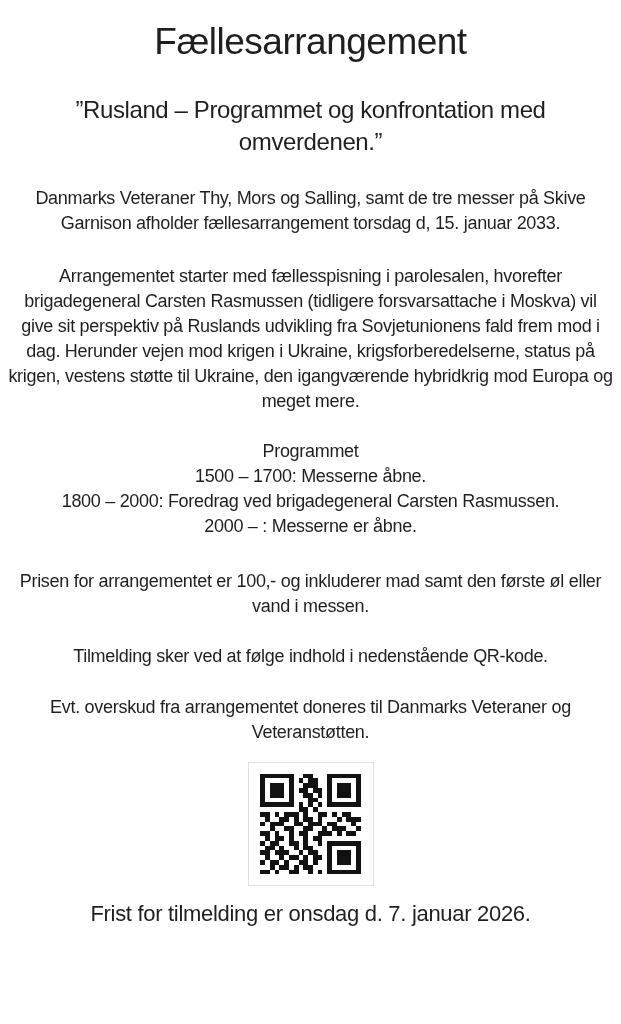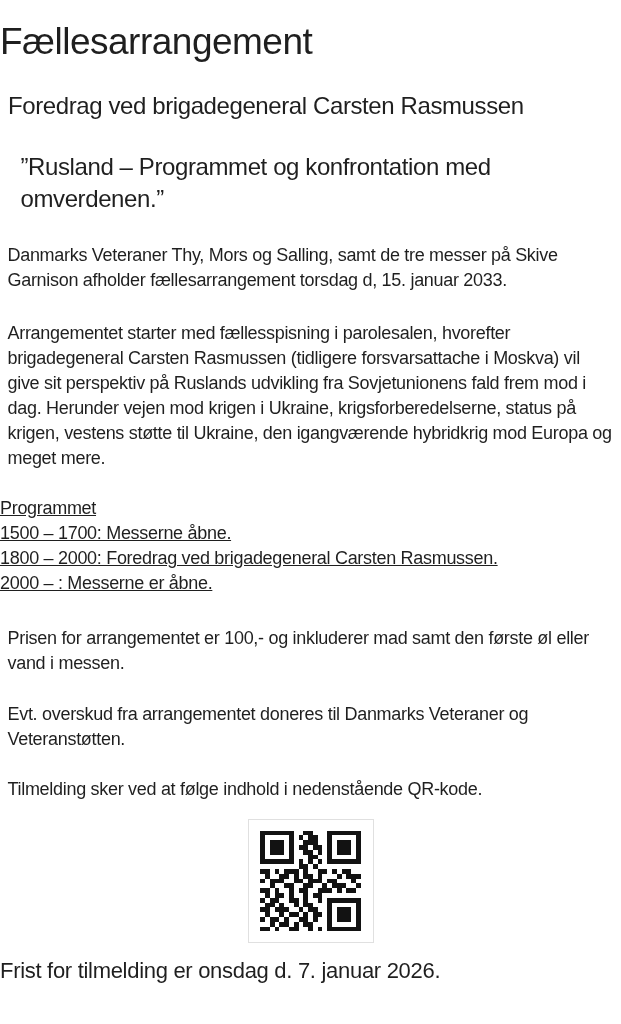--- a/index.html
+++ b/index.html
@@ -11,20 +11,21 @@
     position: relative;
     width: 621px;
     height: 1024px;
     margin: 0 auto;
     background: #ffffff;
     font-family: "Liberation Sans", "DejaVu Sans", sans-serif;
     color: #1f1f1f;
     overflow: hidden;
     box-sizing: border-box;
     padding-top: 20px;
+    text-align: center;
   }
   .title {
     font-size: 37px;
     line-height: 44px;
     font-weight: normal;
     margin: 0 auto;
     letter-spacing: -0.5px;
   }
   .subtitle {
     font-size: 24px;
@@ -49,29 +50,27 @@
   }
   .desc {
   }
   .program {
     margin-top: 25px;
   }
   .program-heading {
     font-size: 18px;
     line-height: 25px;
     letter-spacing: -0.3px;
-    text-decoration: underline;
     margin: 0;
     font-weight: normal;
   }
   .program-list {
     list-style: none;
     margin: 0;
     padding: 0;
-    text-decoration: underline;
   }
   .program-list li {
     font-size: 18px;
     line-height: 25px;
     letter-spacing: -0.3px;
   }
   .price-par { margin-top: 30px; }
   .donation-par { margin-top: 26px; }
   .signup-par { margin-top: 25px; }
   .qr-box {
@@ -99,42 +98,41 @@
     margin: 15px auto 0 auto;
   }
 </style>
 </head>
 <body>
 
 <div class="page">
 
   <h1 class="title">Fællesarrangement</h1>
 
-  <div class="subtitle">Foredrag ved brigadegeneral Carsten Rasmussen</div>
 
   <div class="lecture-title">”Rusland – Programmet og konfrontation med omverdenen.”</div>
 
   <p class="body-par intro">Danmarks Veteraner Thy, Mors og Salling, samt de tre messer på Skive Garnison afholder fællesarrangement torsdag d, 15. januar 2033.</p>
 
   <p class="body-par desc">Arrangementet starter med fællesspisning i parolesalen, hvorefter brigadegeneral Carsten Rasmussen (tidligere forsvarsattache i Moskva) vil give sit perspektiv på Ruslands udvikling fra Sovjetunionens fald frem mod i dag. Herunder vejen mod krigen i Ukraine, krigsforberedelserne, status på krigen, vestens støtte til Ukraine, den igangværende hybridkrig mod Europa og meget mere.</p>
 
   <div class="program">
     <h2 class="program-heading">Programmet</h2>
     <ul class="program-list">
       <li>1500 – 1700: Messerne åbne.</li>
       <li>1800 – 2000: Foredrag ved brigadegeneral Carsten Rasmussen.</li>
       <li>2000 – : Messerne er åbne.</li>
     </ul>
   </div>
 
   <p class="body-par price-par">Prisen for arrangementet er 100,- og inkluderer mad samt den første øl eller vand i messen.</p>
 
+  <p class="body-par signup-par">Tilmelding sker ved at følge indhold i nedenstående QR-kode.</p>
+
   <p class="body-par donation-par">Evt. overskud fra arrangementet doneres til Danmarks Veteraner og Veteranstøtten.</p>
-
-  <p class="body-par signup-par">Tilmelding sker ved at følge indhold i nedenstående QR-kode.</p>
 
   <div class="qr-box">
     <div class="qr-grid">
         <div class="qm on"></div>
         <div class="qm on"></div>
         <div class="qm on"></div>
         <div class="qm on"></div>
         <div class="qm on"></div>
         <div class="qm on"></div>
         <div class="qm on"></div>

